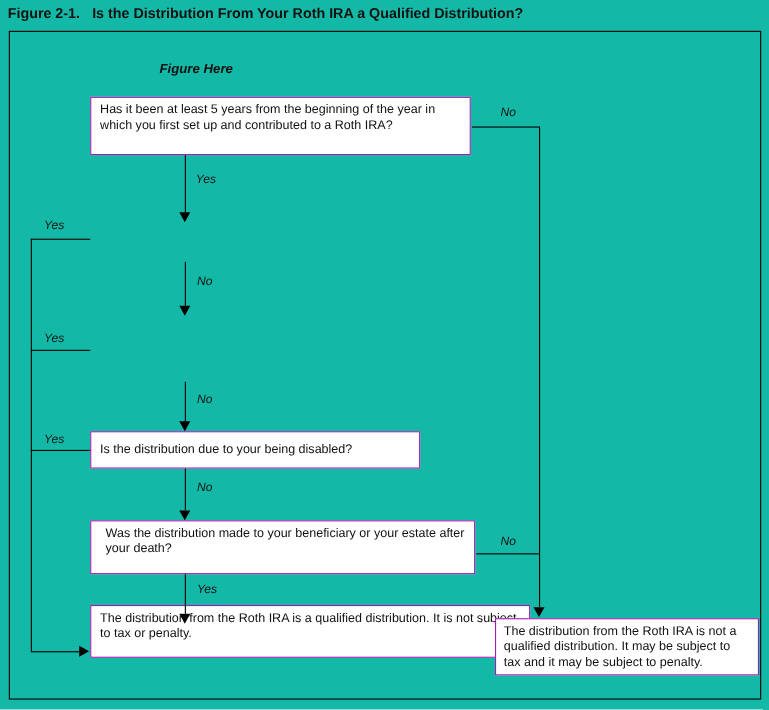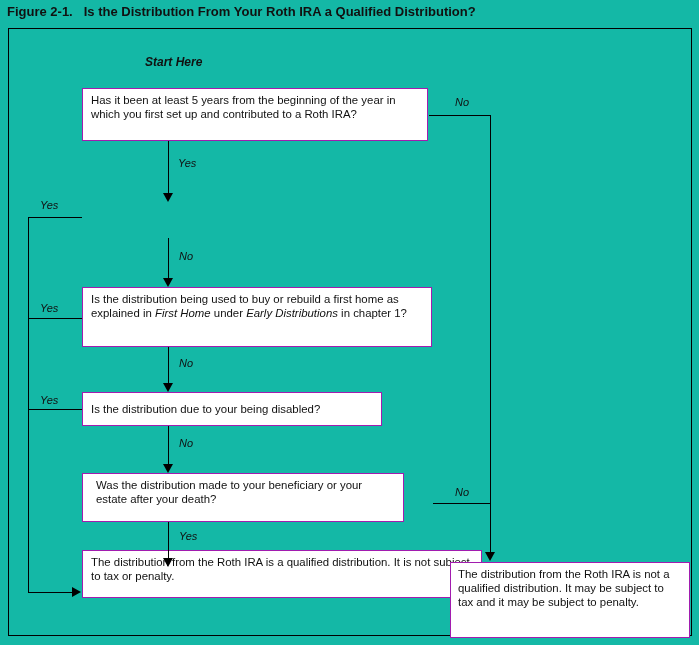--- a/index.html
+++ b/index.html
@@ -26,34 +26,33 @@
 <body>
 
 <div id="page">
 
   <div class="title-row">
     <span>Figure 2-1.</span><span class="gap"></span><span>Is the Distribution From Your Roth IRA a Qualified Distribution?</span>
   </div>
 
   <div class="frame"></div>
 
-  <div class="start">Start Here</div>
+  <div class="start">Figure Here</div>
 
   <div class="box" style="left:82px;top:88px;width:346px;height:53px;">Has it been at least 5 years from the beginning of the year in which you first set up and contributed to a Roth IRA?</div>
 
 
-  <div class="box" style="left:82px;top:287px;width:350px;height:60px;"><span>Is the distribution being used to buy or rebuild a first home as explained in </span><span class="it">First Home</span><span> under </span><span class="it">Early Distributions</span><span> in chapter 1?</span></div>
 
   <div class="box center-v" style="left:82px;top:392px;width:300px;height:34px;">Is the distribution due to your being disabled?</div>
 
-  <div class="box" style="left:82px;top:473px;width:322px;height:49px;padding-left:13px;">Was the distribution made to your beneficiary or your estate after your death?</div>
+  <div class="box" style="left:82px;top:473px;width:350px;height:49px;padding-left:13px;">Was the distribution made to your beneficiary or your estate after your death?</div>
 
   <div class="box" style="left:82px;top:550px;width:400px;height:48px;">The distribution from the Roth IRA is a qualified distribution. It is not subject to tax or penalty.</div>
 
-  <div class="box" style="left:450px;top:562px;width:240px;height:76px;padding:4px 7px;">The distribution from the Roth IRA is not a qualified distribution. It may be subject to tax and it may be subject to penalty.</div>
+  <div class="box" style="left:450px;top:562px;width:240px;height:52px;padding:4px 7px;">The distribution from the Roth IRA is not a qualified distribution. It may be subject to tax and it may be subject to penalty.</div>
 
   <div class="vline" style="left:168px;top:141px;height:52px;"></div>
   <div class="arrow-down" style="left:163px;top:193px;"></div>
   <div class="lbl" style="left:178px;top:157px;">Yes</div>
 
   <div class="hline" style="left:429px;top:115px;width:61px;"></div>
   <div class="lbl" style="left:455px;top:96px;">No</div>
   <div class="vline" style="left:490px;top:115px;height:437px;"></div>
   <div class="arrow-down" style="left:485px;top:552px;"></div>
 

